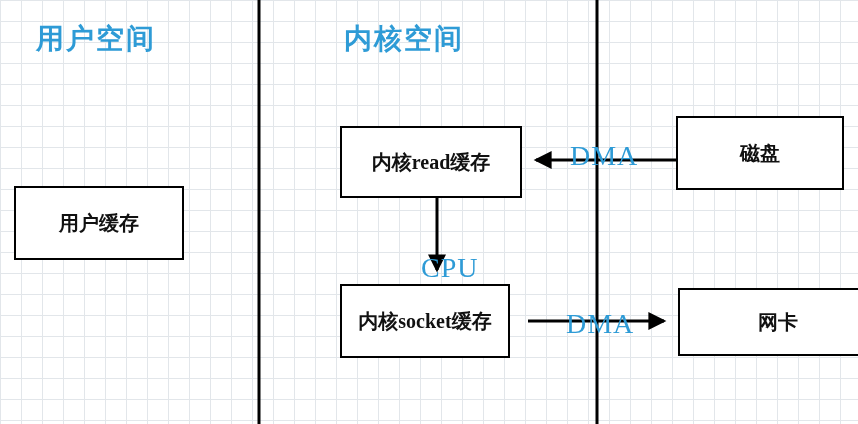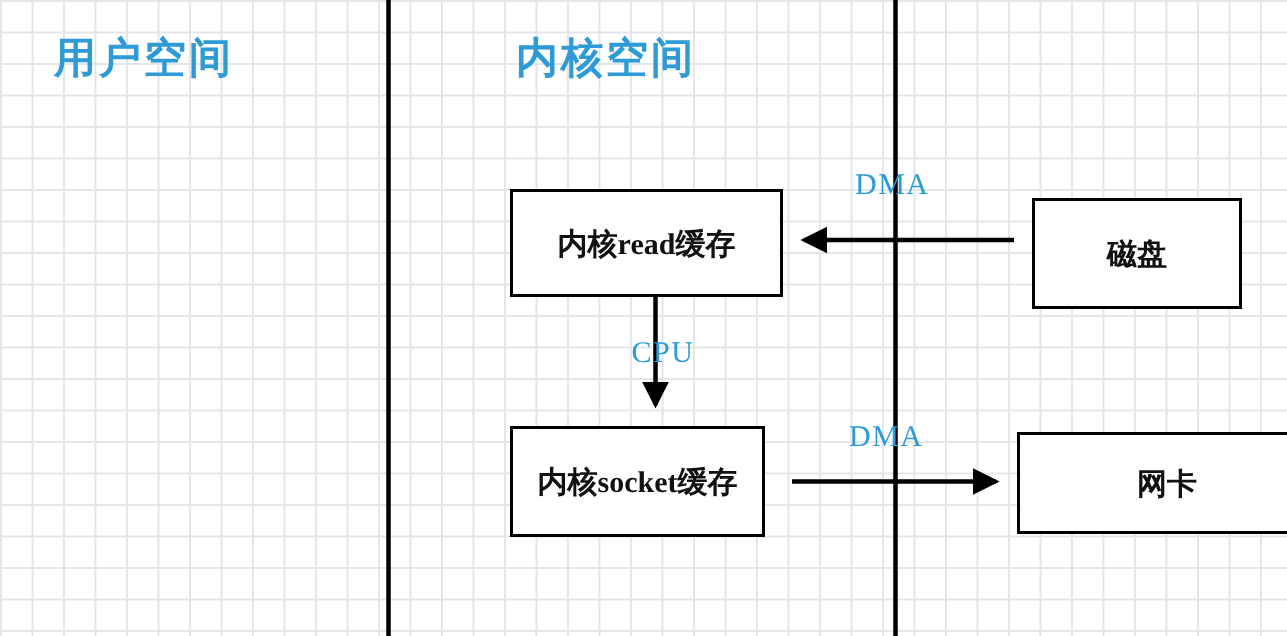--- a/index.html
+++ b/index.html
@@ -37,28 +37,29 @@
     border:2px solid var(--ink);
     display:flex;align-items:center;justify-content:center;
     font-size:20px;color:#111;
     box-sizing:border-box;
     white-space:nowrap;
     font-weight:bold;
   }
   .edge-label{
     position:absolute;
     color:var(--accent);
-    font-size:20px;
+    font-size:28px;
     letter-spacing:1px;
     white-space:nowrap;
+    margin-top:28px;
   }
   
   .n-user-buffer{left:14px;top:186px;width:170px;height:74px;}
   .n-read-buffer{left:340px;top:126px;width:182px;height:72px;}
-  .n-disk{left:676px;top:132px;width:140px;height:74px;margin-left:12px;}
+  .n-disk{left:676px;top:116px;width:168px;height:74px;}
   .n-socket-buffer{left:340px;top:284px;width:170px;height:74px;}
   .n-nic{left:678px;top:288px;width:200px;height:68px;}
   
   .t-user{left:36px;top:20px;}
   .t-kernel{left:344px;top:20px;}
   .l-dma-top{left:570px;top:112px;}
   .l-cpu{left:421px;top:224px;}
   .l-dma-bottom{left:566px;top:280px;}
 </style>
 </head>
@@ -76,20 +77,23 @@
     <line class="divider" x1="597" y1="0" x2="597" y2="424"></line>
 
     <line class="arrow" x1="676" y1="160" x2="536" y2="160" marker-end="url(#arrowhead)"></line>
     <line class="arrow" x1="437" y1="198" x2="437" y2="270" marker-end="url(#arrowhead)"></line>
     <line class="arrow" x1="528" y1="321" x2="664" y2="321" marker-end="url(#arrowhead)"></line>
   </svg>
 
   <div class="region-title t-kernel">内核空间</div>
   <div class="region-title t-user">用户空间</div>
 
+  <div class="node n-user-buffer">
+    <span>用户缓存</span>
+  </div>
 
   <div class="node n-read-buffer">
     <span>内核read缓存</span>
   </div>
 
   <div class="node n-disk">
     <span>磁盘</span>
   </div>
 
   <div class="node n-socket-buffer">

